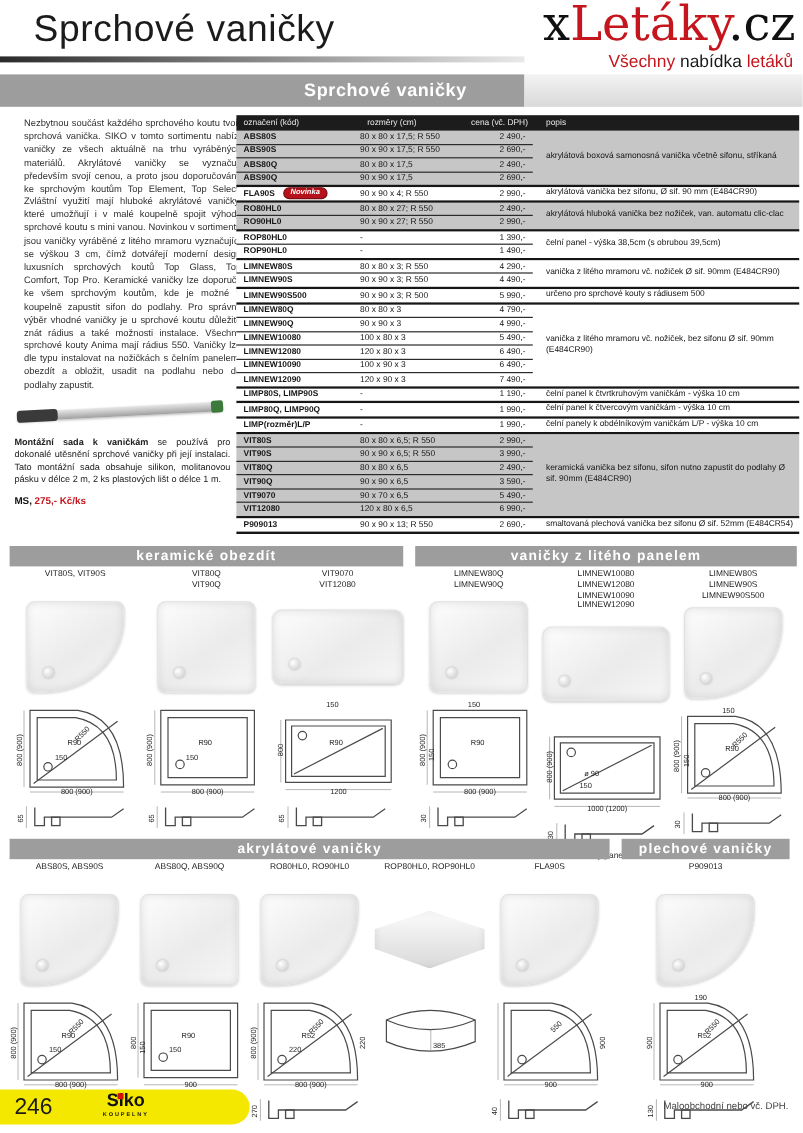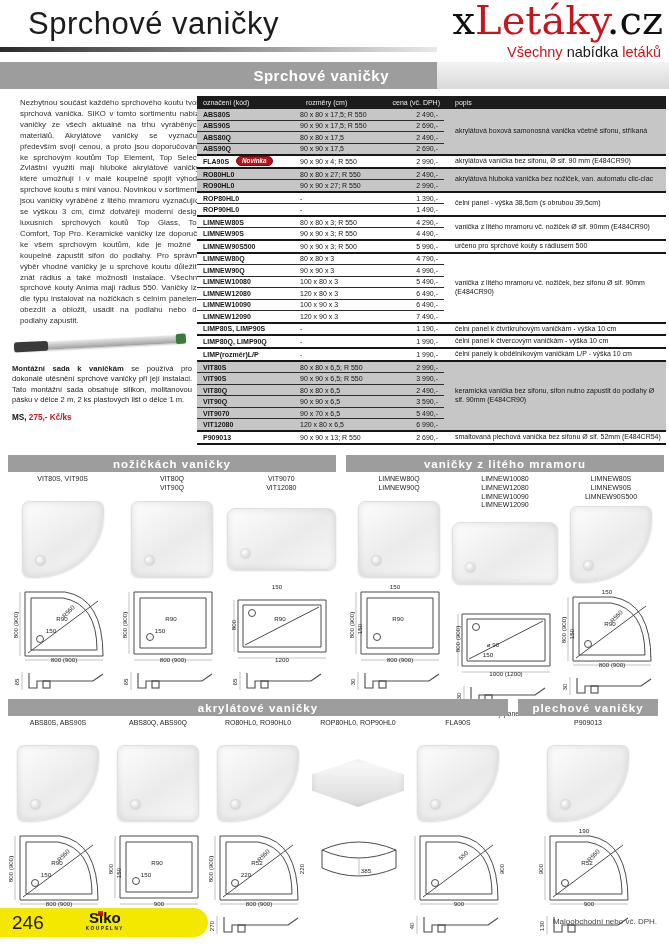--- a/index.html
+++ b/index.html
@@ -386,21 +386,21 @@
             <div class="t-dims">90 x 90 x 13; R 550</div>
             <div class="t-price">2 690,-</div>
           </div>
         </div>
         <div class="t-desc">smaltovaná plechová vanička bez sifonu Ø sif. 52mm (E484CR54)</div>
       </div>
     </div>
 
   <div class="band" id="band1" style="top:455px">
       <div class="sec" style="width: 345px;">
-        <div class="sec-banner">nožičkách vaničky</div>
+        <div class="sec-banner">keramické obezdít</div>
         <div class="sec-items">
           <div class="col">
             <div class="labels">
               <div>VIT80S, VIT90S</div>
             </div>
             <div class="ph-wrap">
               <div class="ph quarter"></div>
             </div>
             <svg class="plan" viewBox="0 0 100 82">
               <path d="M12,74 V10 H52 Q90,16 90,74 Z"></path>
@@ -468,21 +468,21 @@
             <svg class="profile" viewBox="0 0 100 28">
               <path class="dim" d="M9,5 V23"></path>
               <path d="M16,6 L16,21 L24,21 L24,14 L80,14 L90,7"></path>
               <rect x="30" y="14" width="7" height="7"></rect>
               <text x="6" y="15" text-anchor="middle" transform="rotate(-90 6 15)">65</text>
             </svg>
           </div>
         </div>
       </div>
       <div class="sec" style="flex: 1 1 0%;">
-        <div class="sec-banner">vaničky z litého mramoru</div>
+        <div class="sec-banner">vaničky z litého panelem</div>
         <div class="sec-items">
           <div class="col">
             <div class="labels">
               <div>LIMNEW80Q</div>
               <div>LIMNEW90Q</div>
             </div>
             <div class="ph-wrap">
               <div class="ph square"></div>
             </div>
             <svg class="plan" viewBox="0 0 100 82">

